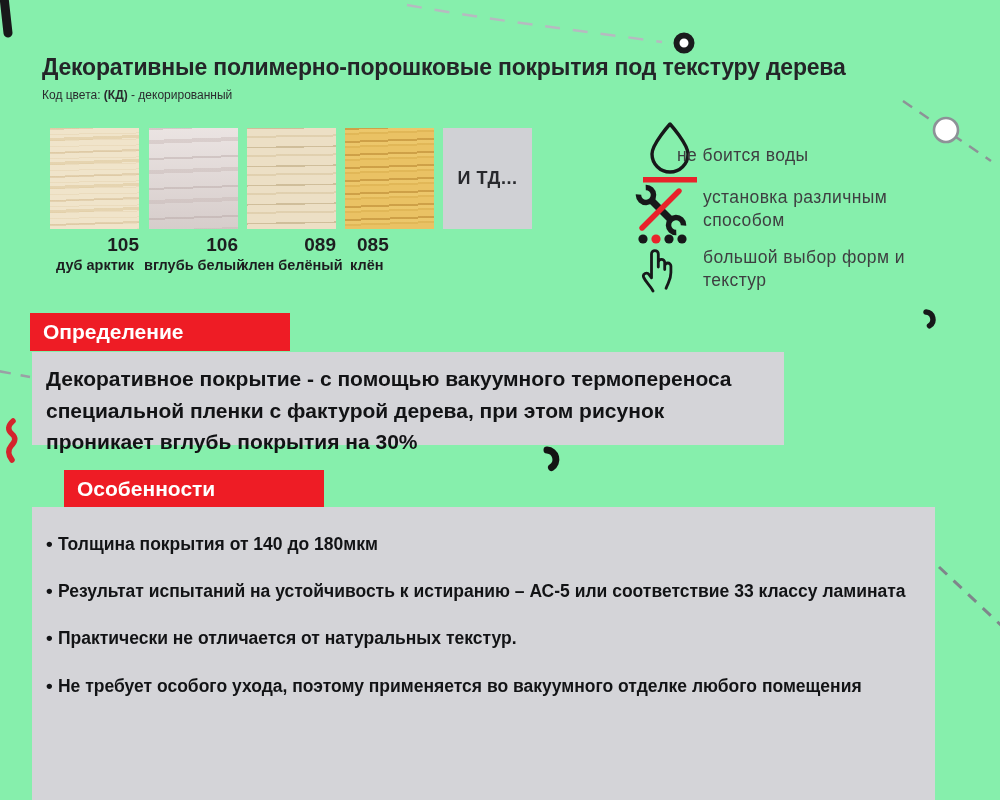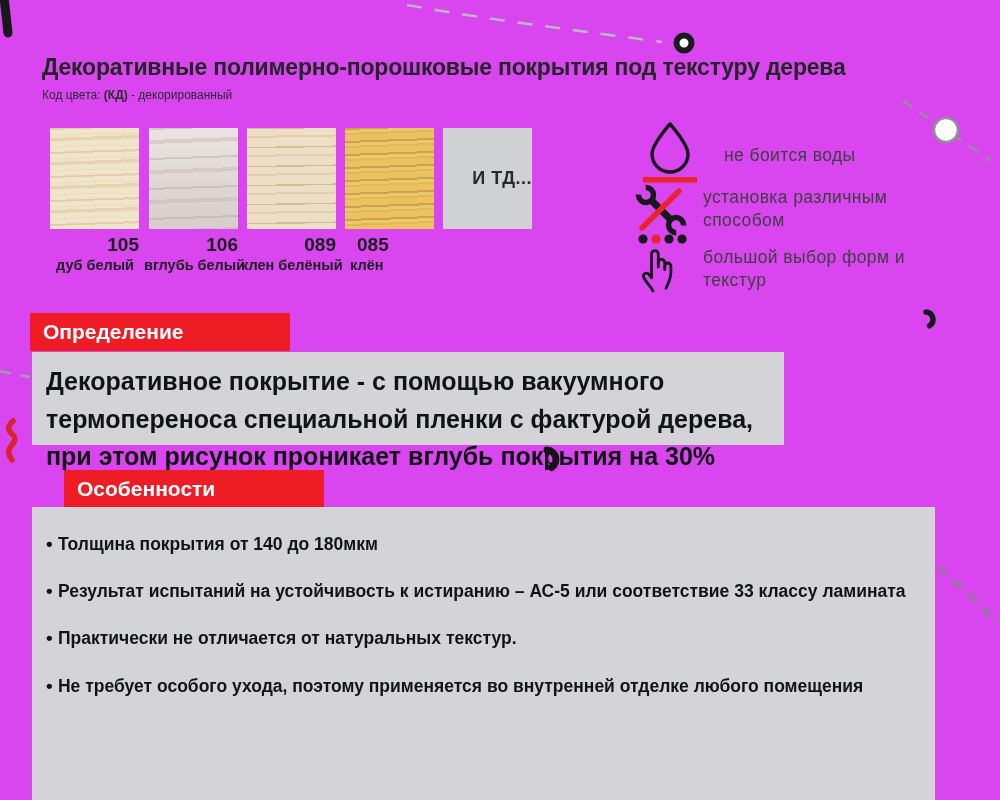--- a/index.html
+++ b/index.html
@@ -1,16 +1,16 @@
 <!DOCTYPE html>
 <html lang="ru"><head>
 <meta charset="utf-8">
 <style>
   html,body{margin:0;padding:0;background:#fff;}
-  #page{position:relative;width:1000px;height:800px;background:#d946ef;overflow:hidden;
+  #page{position:relative;width:1000px;height:800px;background:#86efac;overflow:hidden;
         font-family:"Liberation Sans","DejaVu Sans",sans-serif;color:#1f2022;}
   .abs{position:absolute;}
 
   
   #page-title{left:42px;top:54px;font-size:23px;font-weight:700;letter-spacing:-0.2px;color:#242528;}
   #subtitle{left:42px;top:88px;font-size:12px;color:#2a2b2e;}
   #subtitle .b{font-weight:700;}
 
   
   .swatch{top:128px;width:89px;height:101px;}
@@ -21,31 +21,31 @@
     repeating-linear-gradient(178deg, rgba(176,158,156,.38) 0 2px, transparent 2px 12px, rgba(198,182,180,.45) 12px 16px, transparent 16px 30px),
     linear-gradient(180deg, rgba(255,255,255,.30), rgba(0,0,0,.05));}
   .sw-089{background-color:#ecdfc5;background-image:
     repeating-linear-gradient(179deg, rgba(168,144,96,.42) 0 1.5px, transparent 1.5px 8px, rgba(200,176,128,.32) 8px 10px, transparent 10px 19px);}
   .sw-085{background-color:#eac264;background-image:
     repeating-linear-gradient(178deg, rgba(176,124,40,.48) 0 2px, rgba(238,203,112,.55) 2px 5px, rgba(214,170,72,.45) 5px 7px, transparent 7px 13px);}
   .sw-code{top:234px;width:89px;text-align:right;font-size:19px;font-weight:700;color:#1d1e20;}
   .sw-name{top:257px;width:100px;text-align:center;font-size:14.5px;font-weight:700;color:#1d1e20;white-space:nowrap;}
   .left-name{text-align:left;}
   #etc-box{left:443px;top:128px;width:89px;height:101px;background:#d0d1d5;
-           display:flex;align-items:center;justify-content:flex-end;font-size:18px;font-weight:700;
+           display:flex;align-items:center;justify-content:center;font-size:18px;font-weight:700;
            letter-spacing:.5px;color:#28292d;}
 
   
   .feat-label{font-size:17.5px;color:#3e3f41;letter-spacing:.4px;line-height:1.3;}
 
   
   .red-header{left:30px;width:260px;background:#ee1c25;color:#ffffff;font-size:21px;font-weight:700;
               padding:7px 0 7px 13px;box-sizing:border-box;}
   .gray-block{background:#d4d4d8;box-sizing:border-box;color:#121315;font-weight:700;}
-  #def-block{left:32px;top:352px;width:752px;height:93px;padding:11px 14px;font-size:25px;line-height:1.5;}
+  #def-block{left:32px;top:352px;width:752px;height:93px;padding:11px 14px;font-size:21px;line-height:1.5;}
   #feat-block{left:32px;top:507px;width:903px;height:320px;padding:20px 16px 0 14px;font-size:17.5px;line-height:1.8;}
   .feat-item{margin-bottom:13px;}
   .feat-item::before{content:"\2022\00A0";font-size:19px;}
   #decor{left:0;top:0;pointer-events:none;}
 </style>
 </head>
 <body>
 
 <div id="page">
 
@@ -57,36 +57,36 @@
   <div class="abs swatch sw-105" style="left:50px;"></div>
   <div class="abs swatch sw-106" style="left:149px;"></div>
   <div class="abs swatch sw-089" style="left:247px;"></div>
   <div class="abs swatch sw-085" style="left:345px;"></div>
 
   <div class="abs sw-code" style="left:50px;">105</div>
   <div class="abs sw-code" style="left:149px;">106</div>
   <div class="abs sw-code" style="left:247px;">089</div>
   <div class="abs sw-code" style="left:345px;text-align:left;padding-left:12px;box-sizing:border-box;">085</div>
 
-  <div class="abs sw-name" style="left:45px;">дуб белый</div>
+  <div class="abs sw-name" style="left:45px;">дуб арктик</div>
   <div class="abs sw-name" style="left:144px;">вглубь белый</div>
   <div class="abs sw-name" style="left:241px;">клен белёный</div>
   <div class="abs sw-name left-name" style="left:350px;">клён</div>
 
   <div class="abs" id="etc-box">
     <span>И ТД...</span>
   </div>
 
   <div class="abs" style="left:642px;top:120px;">
     <svg width="56" height="64" viewBox="0 0 56 64">
       <path d="M28 4 C28 4 10 24 10 34 a18 18 0 0 0 36 0 C46 24 28 4 28 4 Z" fill="none" stroke="#17181a" stroke-width="3.4" stroke-linejoin="round"></path>
       <rect x="1" y="57" width="54" height="5.5" fill="#e8232b"></rect>
     </svg>
   </div>
-  <div class="abs feat-label" style="left:724px;top:144px;">не боится воды</div>
+  <div class="abs feat-label" style="left:677px;top:144px;">не боится воды</div>
 
   <div class="abs" style="left:634px;top:183px;">
     <svg width="54" height="54" viewBox="0 0 54 54">
       <line x1="16" y1="16" x2="38" y2="38" stroke="#17181a" stroke-width="7"></line>
       <circle cx="12" cy="12" r="7.5" fill="none" stroke="#17181a" stroke-width="5.5" stroke-dasharray="36 11.2" transform="rotate(-92 12 12)"></circle>
       <circle cx="42" cy="42" r="7.5" fill="none" stroke="#17181a" stroke-width="5.5" stroke-dasharray="36 11.2" transform="rotate(88 42 42)"></circle>
       <line x1="8" y1="45" x2="45" y2="8" stroke="#e8232b" stroke-width="5.4" stroke-linecap="round"></line>
     </svg>
   </div>
   <div class="abs feat-label" style="left:703px;top:186px;width:235px;">установка различным способом</div>
@@ -103,21 +103,21 @@
   <div class="abs feat-label" style="left:703px;top:246px;width:250px;">большой выбор форм и текстур</div>
 
   <div class="abs red-header" style="top:313px;">Определение</div>
   <div class="abs gray-block" id="def-block">Декоративное покрытие - с помощью вакуумного термопереноса специальной пленки с фактурой дерева, при этом рисунок проникает вглубь покрытия на 30%</div>
 
   <div class="abs red-header" style="top:470px;margin-left:34px;">Особенности</div>
   <div class="abs gray-block" id="feat-block">
     <div class="feat-item">Толщина покрытия от 140 до 180мкм</div>
     <div class="feat-item">Результат испытаний на устойчивость к истиранию – АС-5 или соответствие 33 классу ламината</div>
     <div class="feat-item">Практически не отличается от натуральных текстур.</div>
-    <div class="feat-item">Не требует особого ухода, поэтому применяется во внутренней отделке любого помещения</div>
+    <div class="feat-item">Не требует особого ухода, поэтому применяется во вакуумного отделке любого помещения</div>
   </div>
 
   <svg class="abs" id="decor" width="1000" height="800" viewBox="0 0 1000 800">
     <line x1="4" y1="-3" x2="8" y2="33" stroke="#18181a" stroke-width="9" stroke-linecap="round"></line>
     <path d="M407 5 C490 20 575 30 662 42" fill="none" stroke="#b6bac0" stroke-width="2.4" stroke-dasharray="15 13"></path>
     <circle cx="684" cy="43" r="7.5" fill="#ffffff" stroke="#1a1b1d" stroke-width="6"></circle>
     <line x1="903" y1="101" x2="991" y2="161" stroke="#8d9297" stroke-width="2.5" stroke-dasharray="11 9"></line>
     <circle cx="946" cy="130" r="12" fill="#ffffff" stroke="#8d9297" stroke-width="2.6"></circle>
     <path d="M926 312 a7.5 7.5 0 0 1 3.5 13.8" fill="none" stroke="#17181a" stroke-width="5.5" stroke-linecap="round"></path>
     <line x1="-2" y1="371" x2="30" y2="377" stroke="#9aa0a5" stroke-width="2.5" stroke-dasharray="13 10"></line>

